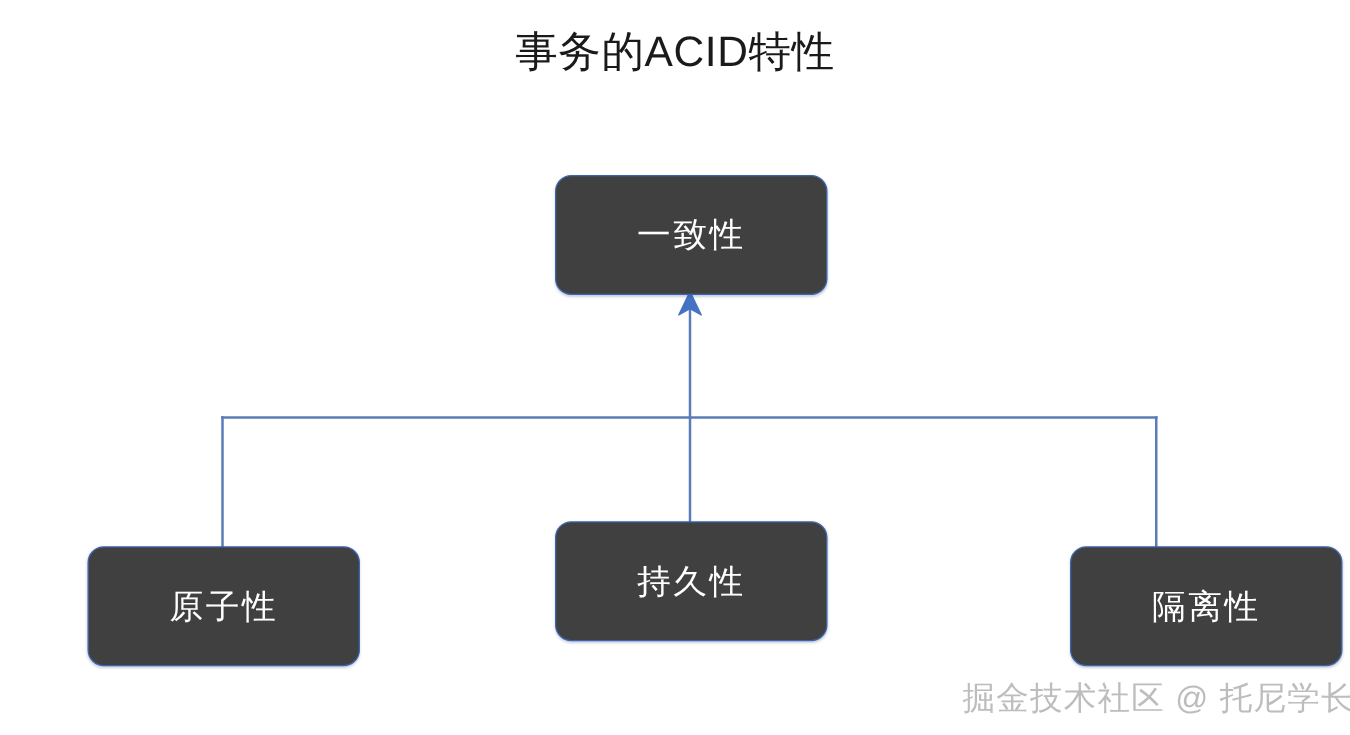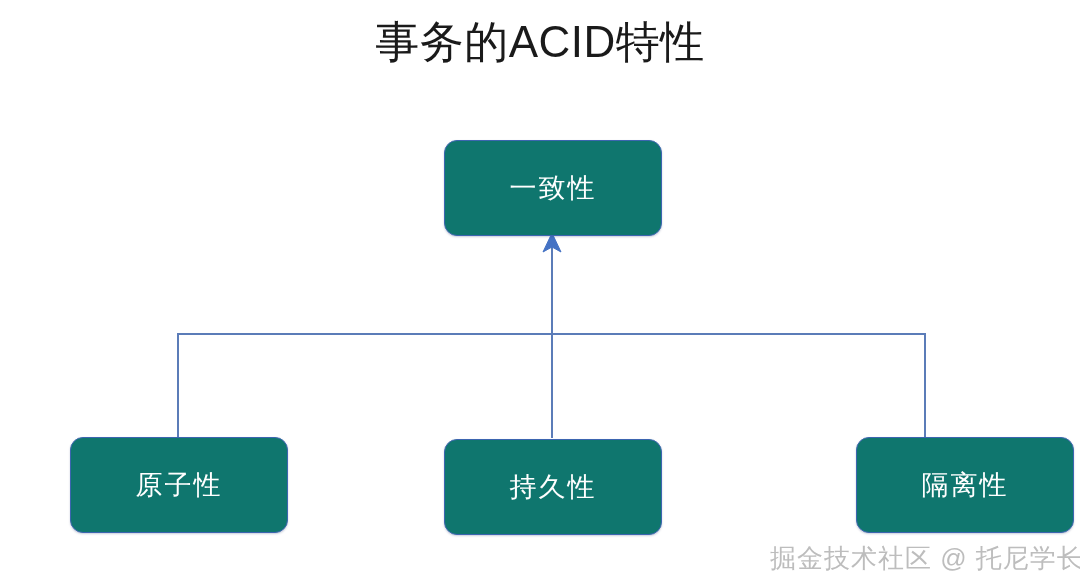--- a/index.html
+++ b/index.html
@@ -25,21 +25,21 @@
     height: 588px;
   }
 
   
   .diagram-title {
     position: absolute;
     left: 0;
     top: 20px;
     width: 1080px;
     text-align: center;
-    font-size: 44px;
+    font-size: 34px;
     line-height: 44px;
     color: #1a1a1a;
     letter-spacing: 0.5px;
     white-space: nowrap;
   }
 
   
   .connector-layer {
     position: absolute;
     left: 0;
@@ -48,39 +48,39 @@
     height: 588px;
     pointer-events: none;
   }
 
   
   .node-box {
     position: absolute;
     width: 218px;
     height: 96px;
     box-sizing: border-box;
-    background: #0f766e;
+    background: #404040;
     border: 1px solid #3c65b0;
     border-radius: 13px;
     display: flex;
     align-items: center;
     justify-content: center;
     box-shadow: 0 1px 2px rgba(40, 60, 110, 0.25);
   }
   .node-label {
     color: #ffffff;
     font-size: 27px;
     line-height: 27px;
     letter-spacing: 2px;
     white-space: nowrap;
   }
 
   #node-consistency { left: 444px; top: 140px; }
   #node-atomicity   { left: 70px;  top: 437px; }
-  #node-durability  { left: 444px; top: 439px; }
+  #node-durability  { left: 444px; top: 417px; }
   #node-isolation   { left: 817px; top: 437px; margin-left: 39px; }
 
   
   .watermark {
     position: absolute;
     left: 770px;
     top: 542px;
     font-size: 26px;
     line-height: 32px;
     color: #bdbdbd;

